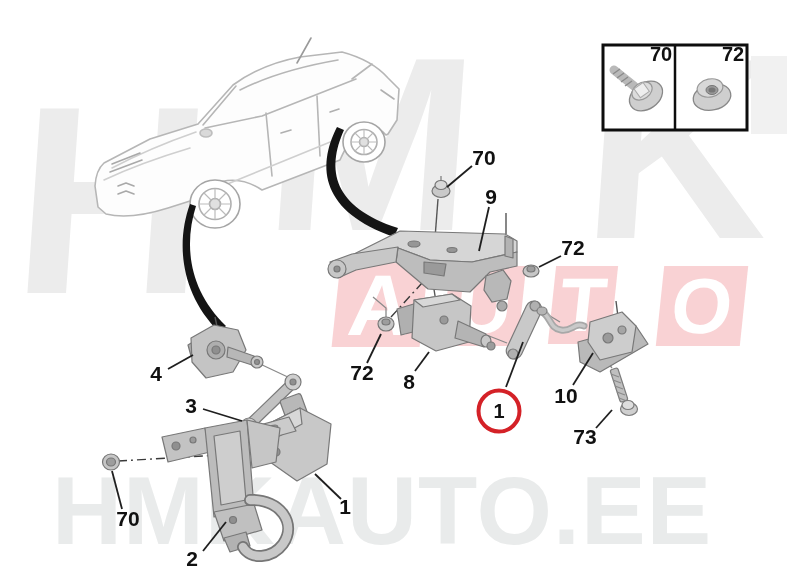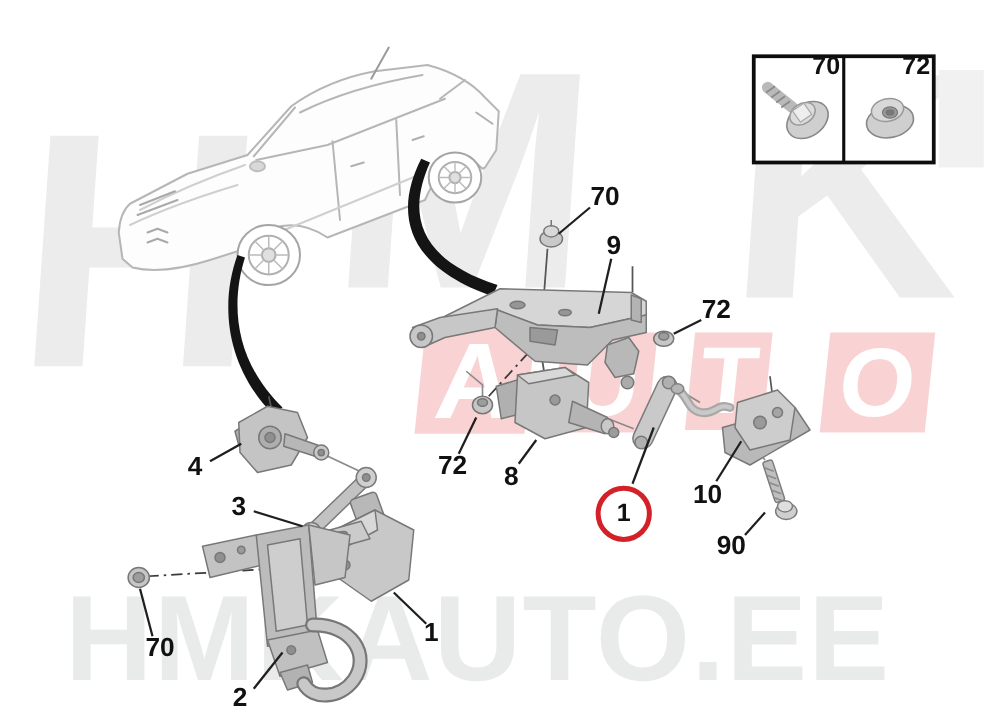--- a/index.html
+++ b/index.html
@@ -261,21 +261,21 @@
     </g>
   </svg>
 
   <div class="callout" style="left:484px;top:158px">70</div>
   <div class="callout" style="left:491px;top:197px">9</div>
   <div class="callout" style="left:573px;top:248px">72</div>
   <div class="callout" style="left:362px;top:373px">72</div>
   <div class="callout" style="left:409px;top:382px">8</div>
   <div class="callout circled" style="left:499px;top:411px">1</div>
   <div class="callout" style="left:566px;top:396px">10</div>
-  <div class="callout" style="left:585px;top:437px">90</div>
+  <div class="callout" style="left:585px;top:437px">73</div>
   <div class="callout" style="left:156px;top:374px">4</div>
   <div class="callout" style="left:191px;top:406px">3</div>
   <div class="callout" style="left:345px;top:507px">1</div>
   <div class="callout" style="left:192px;top:559px">2</div>
   <div class="callout" style="left:128px;top:519px">70</div>
 
   <div class="legend-label" style="left:661px;top:54px">70</div>
   <div class="legend-label" style="left:733px;top:54px">72</div>
 
 </div>

